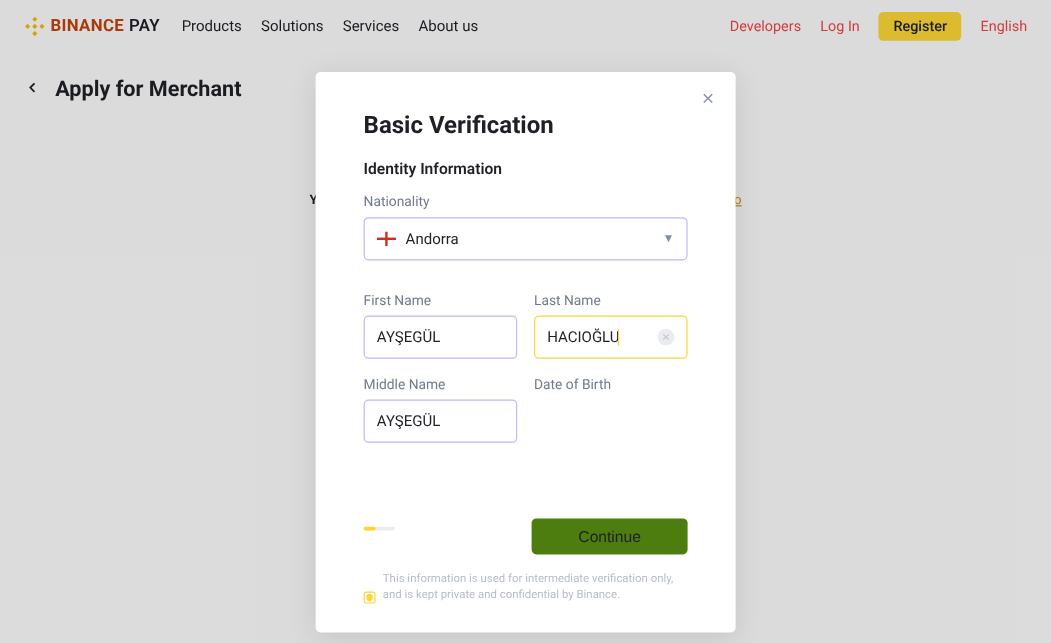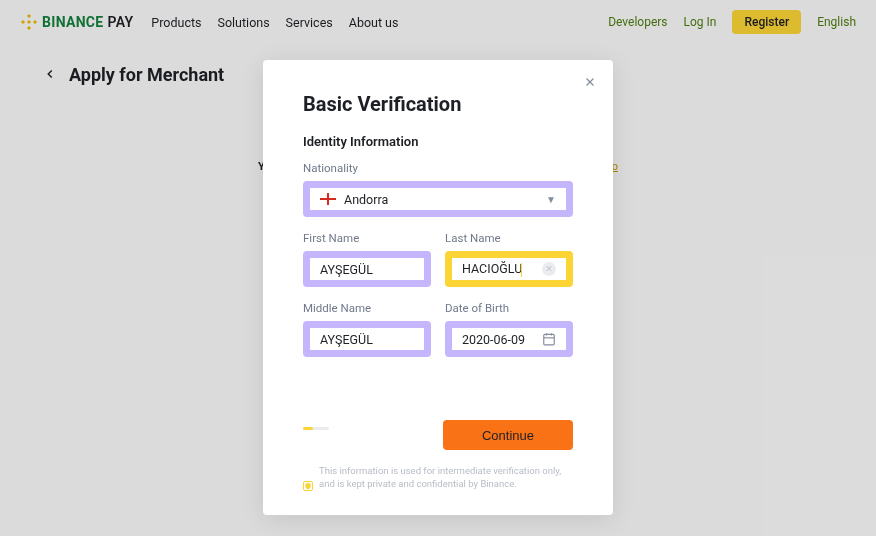--- a/index.html
+++ b/index.html
@@ -6,49 +6,49 @@
 body { font-family: -apple-system, BlinkMacSystemFont, "Segoe UI", Roboto, Arial, sans-serif; background: #fafafa; width: 876px; height: 536px; overflow: hidden; position: relative; }
 .overlay { position: absolute; inset: 0; background: rgba(0,0,0,0.12); z-index: 50; }
 
 .header { display: flex; align-items: center; padding: 0 20px; height: 44px; background: #fafafa; }
 .logo { display: flex; align-items: center; gap: 4px; font-weight: 700; font-size: 14px; color: #333; letter-spacing: 0.3px; margin-right: 18px; }
 .logo svg { width: 18px; height: 18px; }
 .logo .pay { color: #1e2026; font-weight: 600; }
 .nav { display: flex; gap: 16px; }
 .nav-item { font-size: 12.5px; color: #1e2026; cursor: pointer; }
 .header-right { margin-left: auto; display: flex; align-items: center; gap: 16px; }
-.hr-link { font-size: 12px; color: #4d7c0f; cursor: pointer; }
+.hr-link { font-size: 12px; color: #ef4444; cursor: pointer; }
 .register-btn { background: #fcd535; padding: 5px 12px; border-radius: 4px; font-size: 12px; color: #1e2026; font-weight: 500; cursor: pointer; }
 
-.page-title-row { display: flex; align-items: center; gap: 12px; padding: 20px 43px; }
+.page-title-row { display: flex; align-items: center; gap: 12px; padding: 20px 20px; }
 .back-chevron { font-size: 18px; cursor: pointer; color: #1e2026; }
 .page-title { font-size: 18px; font-weight: 700; color: #1e2026; }
 
 .modal { position: absolute; left: 50%; top: 60px; transform: translateX(-50%); width: 350px; background: #fff; border-radius: 4px; z-index: 100; padding: 32px 40px 24px; box-shadow: 0 4px 24px rgba(0,0,0,0.1); }
 .modal-close { position: absolute; top: 14px; right: 16px; cursor: pointer; color: #848e9c; font-size: 16px; }
 .modal-title { font-size: 20px; font-weight: 700; color: #1e2026; margin-bottom: 18px; }
 .section-label { font-size: 13px; font-weight: 600; color: #1e2026; margin-bottom: 12px; }
 .field-label { font-size: 11.5px; color: #707a8a; margin-bottom: 6px; display: block; }
-.field-group { margin-bottom: 14px; }
+.field-group { margin-bottom: 26px; }
 .row { display: flex; gap: 14px; margin-bottom: 14px; }
 .row .col { flex: 1; }
-.select-box, .input-box { width: 100%; height: 36px; border: 7px solid #c4b5fd; border-radius: 4px; display: flex; align-items: center; padding: 0 10px; font-size: 12.5px; color: #1e2026; background: #fff; position: relative; }
+.select-box, .input-box { width: 100%; height: 36px; border: 1px solid #c4b5fd; border-radius: 4px; display: flex; align-items: center; padding: 0 10px; font-size: 12.5px; color: #1e2026; background: #fff; position: relative; }
 .input-box.focused { border-color: #fcd535; }
 .input-text { flex: 1; border: none; outline: none; font-size: 12.5px; color: #1e2026; background: transparent; }
 .cursor { display:inline-block; width:1px; height:14px; background:#fcd535; vertical-align:middle; margin-left:-1px; }
 .flag { width: 16px; height: 12px; margin-right: 8px; display: inline-flex; }
 .flag svg { width: 100%; height: 100%; }
 .dropdown-arrow { margin-left: auto; color: #848e9c; font-size: 10px; }
 .clear-icon { margin-left: auto; color: #c4c8cc; width: 14px; height: 14px; display:flex; align-items:center; justify-content:center; font-size:9px; background:#eaecef; border-radius:50%; cursor:pointer;}
 .date-icon { margin-left: auto; color: #848e9c; width:14px; height:14px; }
 
 .progress { width: 26px; height: 3px; background: #eaecef; border-radius: 2px; margin-top: 70px; margin-bottom: 6px; position: relative; }
 .progress-fill { width: 40%; height: 100%; background: #fcd535; border-radius: 2px; }
 .continue-row { display: flex; justify-content: flex-end; margin-top: -16px; margin-bottom: 14px; }
-.continue-btn { background: #f97316; color: #1e2026; font-size: 13px; font-weight: 500; border: none; border-radius: 4px; width: 130px; height: 30px; cursor: pointer; }
+.continue-btn { background: #4d7c0f; color: #1e2026; font-size: 13px; font-weight: 500; border: none; border-radius: 4px; width: 130px; height: 30px; cursor: pointer; }
 
 .footer-note { display: flex; gap: 6px; align-items: flex-end; }
 .note-icon { color: #fcd535; font-size: 10px; flex-shrink:0; margin-top:1px; width:10px; height:10px; border:1px solid #fcd535; border-radius:2px; display:flex; align-items:center; justify-content:center;}
 .note-text { font-size: 9.5px; color: #b7bdc6; line-height: 1.4; }
 
 .bg-hint { position: absolute; left: 258px; top: 160px; font-size: 11px; color: #1e2026; font-weight:700;}
 .bg-link { position: absolute; right: 258px; top: 160px; font-size: 11px; color: #c99400; text-decoration: underline;}
 </style>
 </head>
 <body>
@@ -57,21 +57,21 @@
   <div class="logo">
     <svg viewBox="0 0 24 24">
         <g fill="#F0B90B">
           <rect x="10" y="2" width="4" height="4" transform="rotate(45 12 4)"></rect>
           <rect x="2" y="10" width="4" height="4" transform="rotate(45 4 12)"></rect>
           <rect x="10" y="10" width="4" height="4" transform="rotate(45 12 12)"></rect>
           <rect x="18" y="10" width="4" height="4" transform="rotate(45 20 12)"></rect>
           <rect x="10" y="18" width="4" height="4" transform="rotate(45 12 20)"></rect>
         </g>
       </svg>
-    <span style="color:#15803d">BINANCE</span>
+    <span style="color:#c2410c">BINANCE</span>
     <span class="pay">PAY</span>
   </div>
   <div class="nav">
     <span class="nav-item">Products</span>
     <span class="nav-item">Solutions</span>
     <span class="nav-item">Services</span>
     <span class="nav-item">About us</span>
   </div>
   <div class="header-right">
     <span class="hr-link">Developers</span>
@@ -138,31 +138,20 @@
 
   <div class="row">
     <div class="col">
       <label class="field-label">Middle Name</label>
       <div class="input-box">
         <span class="input-text">AYŞEGÜL</span>
       </div>
     </div>
     <div class="col">
       <label class="field-label">Date of Birth</label>
-      <div class="input-box">
-        <span class="input-text">2020-06-09</span>
-        <span class="date-icon">
-          <svg viewBox="0 0 24 24" fill="none" stroke="#848e9c" stroke-width="2">
-              <rect x="3" y="4" width="18" height="18" rx="2"></rect>
-              <line x1="16" y1="2" x2="16" y2="6"></line>
-              <line x1="8" y1="2" x2="8" y2="6"></line>
-              <line x1="3" y1="10" x2="21" y2="10"></line>
-            </svg>
-        </span>
-      </div>
     </div>
   </div>
 
   <div class="progress">
     <div class="progress-fill"></div>
   </div>
   <div class="continue-row">
     <button class="continue-btn">Continue</button>
   </div>
 

